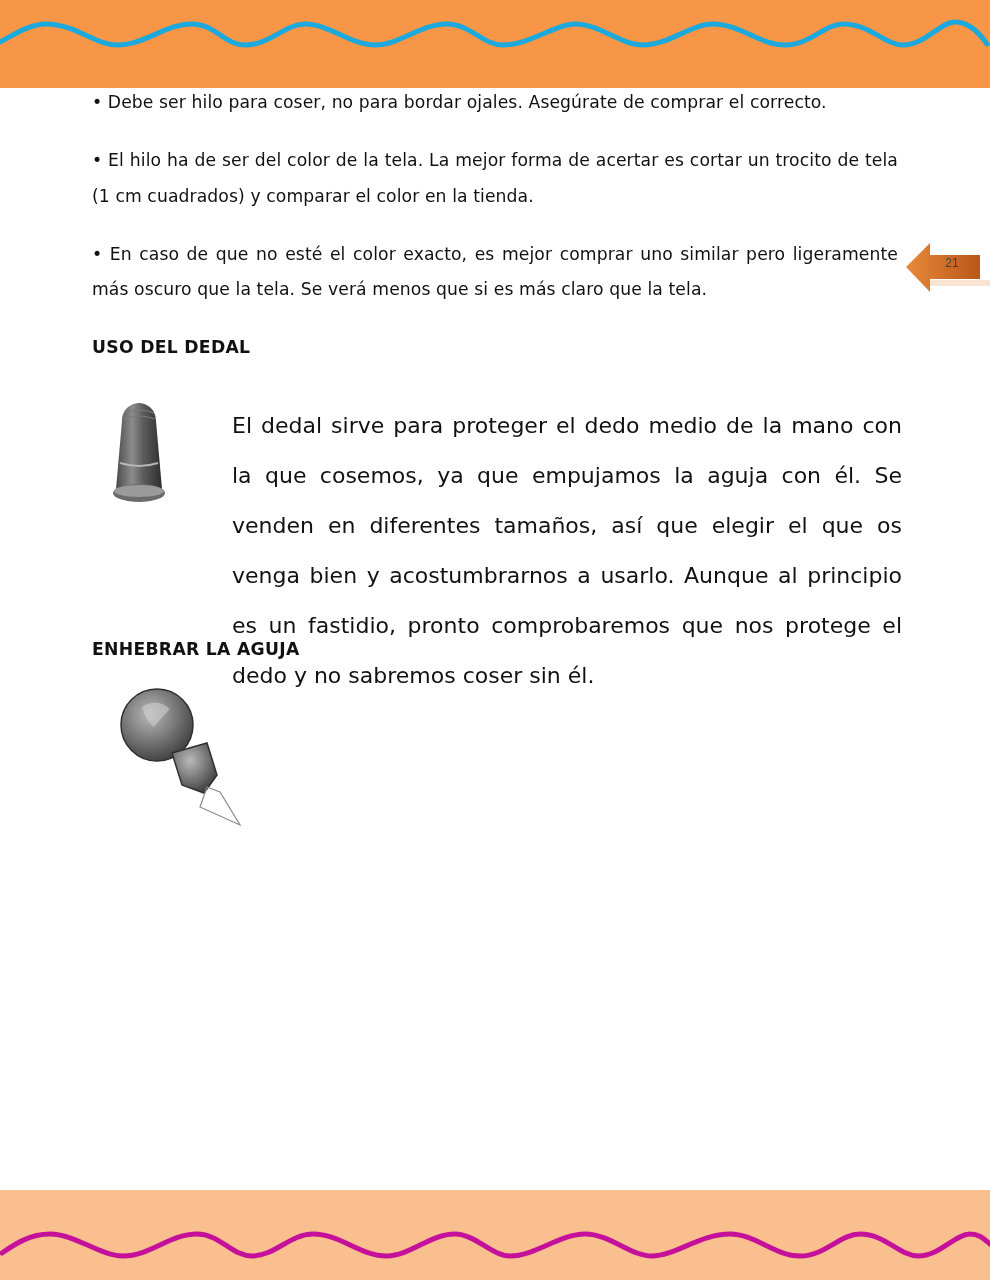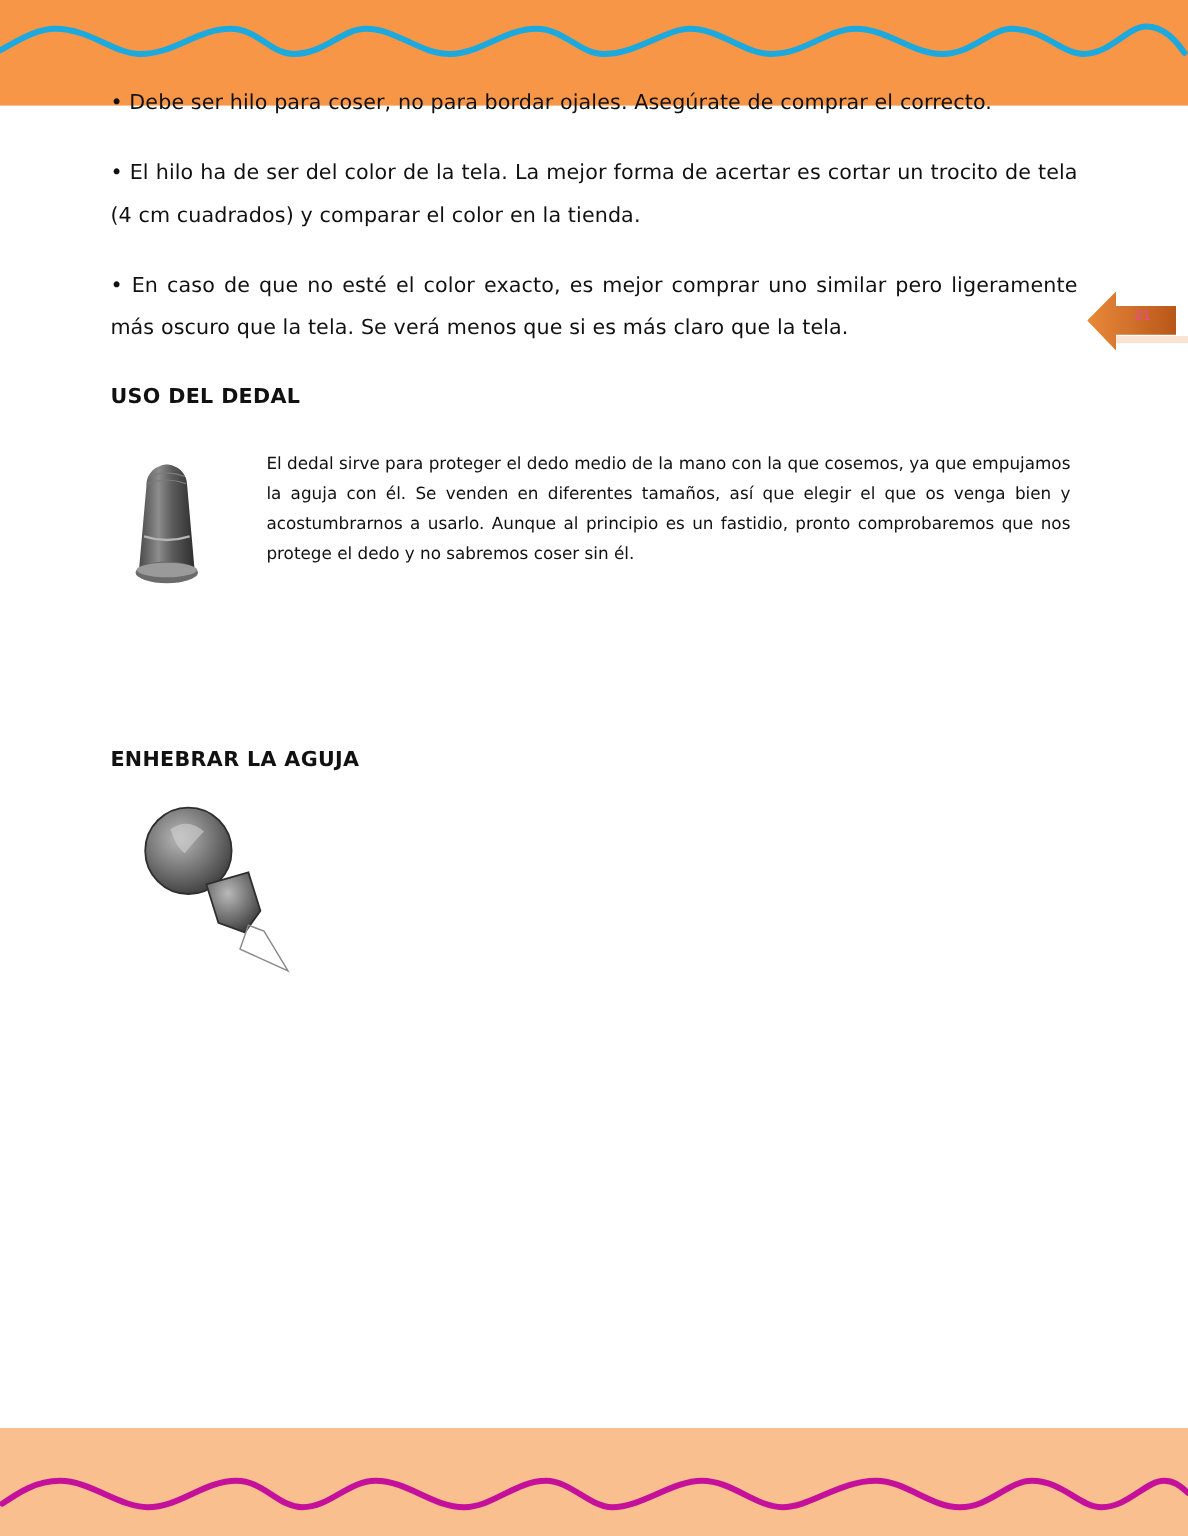--- a/index.html
+++ b/index.html
@@ -3,29 +3,29 @@
 <meta charset="utf-8">
 <style>
   html, body { margin:0; padding:0; }
   body { width:990px; height:1280px; position:relative; background:#ffffff; overflow:hidden;
          font-family:"DejaVu Sans", sans-serif; color:#111111; }
   .header-band { position:absolute; left:0; top:0; width:990px; height:88px; background:#F79646; }
   .footer-band { position:absolute; left:0; top:1190px; width:990px; height:90px; background:#F9BF8F; }
   .header-band svg, .footer-band svg { position:absolute; left:0; top:0; }
   .page-marker { position:absolute; left:906px; top:243px; width:84px; height:50px; }
   .page-number { position:absolute; left:935px; top:256px; width:34px; text-align:center;
-                 font-size:12px; color:#ec4899; font-family:"Liberation Sans", sans-serif; }
-  .content { position:absolute; left:92px; top:69px; width:806px; }
+                 font-size:12px; color:#404040; font-family:"Liberation Sans", sans-serif; }
+  .content { position:absolute; left:92px; top:85px; width:806px; }
   p.para { margin:0; font-size:17.2px; line-height:35.3px; text-align:justify; letter-spacing:0.1px; }
   .gap { height:23px; }
   h2.section { margin:0; font-size:17.2px; font-weight:bold; line-height:35px; letter-spacing:0.3px; }
   .figure-row { position:relative; }
   .thimble-img { position:absolute; left:14px; top:16px; width:66px; height:108px; }
   .threader-img { position:absolute; left:20px; top:0px; width:140px; height:145px; }
-  .side-text { font-size:14px; line-height:25px; text-align:justify; margin:6px; }
+  .side-text { font-size:22px; line-height:50px; text-align:justify; margin:16px; }
 </style>
 </head>
 <body>
 
 <div class="header-band">
   <svg width="990" height="88">
     <path d="M0,42 C15,34 30,24 46,24 C75,24 95,45 117,45 C145,45 165,24 192,24 C215,24 225,45 245,45 C270,45 285,24 305,24 C330,24 350,45 375,45 C400,45 420,24 447,24 C470,24 483,45 503,45 C530,45 555,24 575,24 C600,24 620,45 643,45 C670,45 690,24 713,24 C740,24 760,45 785,45 C810,45 825,24 843,24 C870,24 885,45 903,45 C925,45 940,22 955,22 C970,22 980,34 987,44" fill="none" stroke="#1BA9DE" stroke-width="5" stroke-linecap="round"></path>
   </svg>
 </div>
 
@@ -37,21 +37,21 @@
     </linearGradient>
   </defs>
   <polygon points="0,24 24,0 24,12 74,12 74,36 24,36 24,49" fill="url(#pm)"></polygon>
   <rect x="24" y="37" width="60" height="6" fill="#F7D9C2" opacity="0.7"></rect>
 </svg>
 <div class="page-number">21</div>
 
 <div class="content">
   <p class="para">• Debe ser hilo para coser, no para bordar ojales. Asegúrate de comprar el correcto.</p>
   <div class="gap"></div>
-  <p class="para">• El hilo ha de ser del color de la tela. La mejor forma de acertar es cortar un trocito de tela (4 cm cuadrados) y comparar el color en la tienda.</p>
+  <p class="para">• El hilo ha de ser del color de la tela. La mejor forma de acertar es cortar un trocito de tela (1 cm cuadrados) y comparar el color en la tienda.</p>
   <div class="gap"></div>
   <p class="para">• En caso de que no esté el color exacto, es mejor comprar uno similar pero ligeramente más oscuro que la tela. Se verá menos que si es más claro que la tela.</p>
   <div class="gap"></div>
 
   <h2 class="section">USO DEL DEDAL</h2>
   <div style="height:20px"></div>
 
   <div class="figure-row" style="height:212px;">
     <svg class="thimble-img" viewBox="0 0 66 108">
       <defs>

